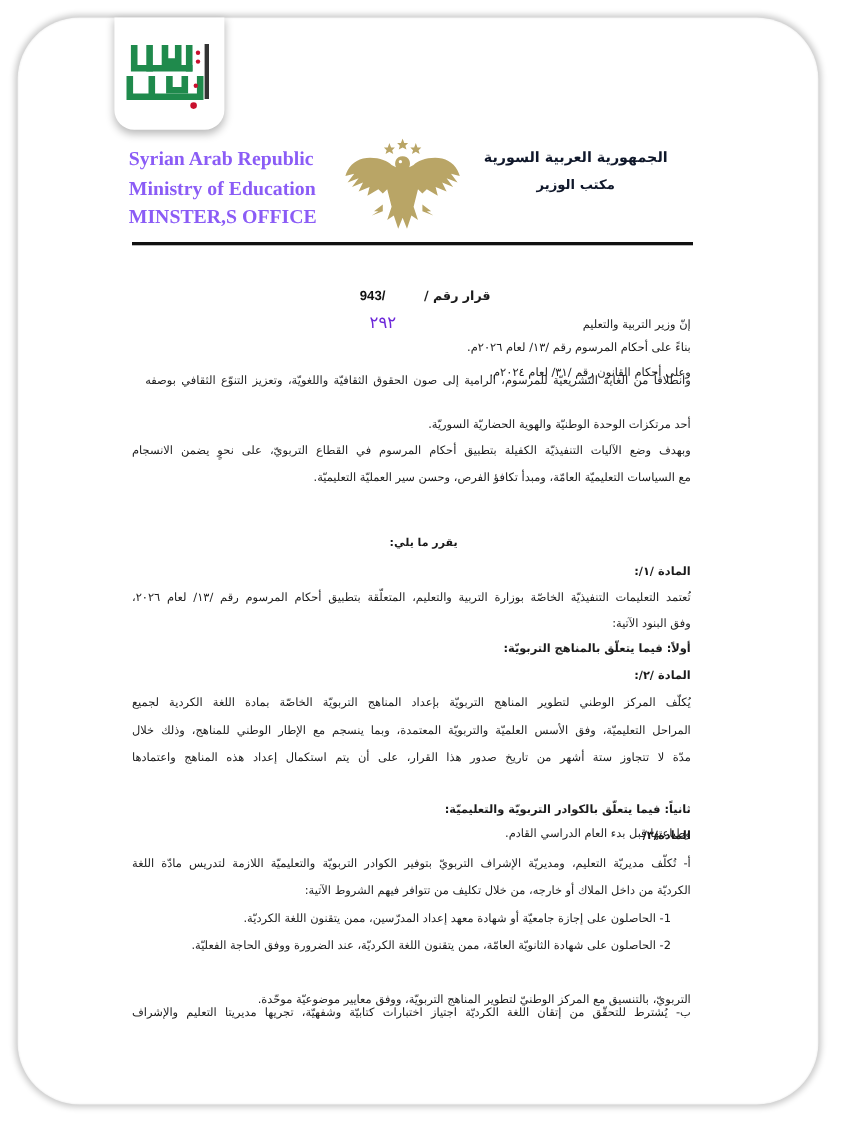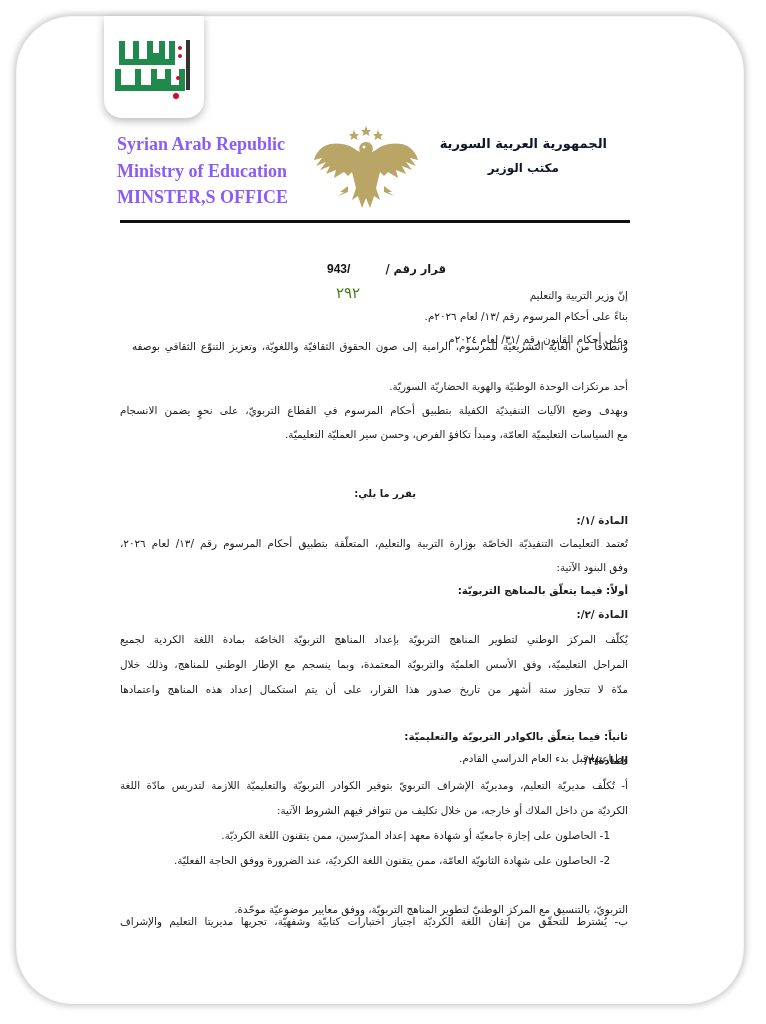--- a/index.html
+++ b/index.html
@@ -37,21 +37,21 @@
   }
   .line { position:absolute; right:0; white-space:nowrap; }
   .bold { font-weight:bold; }
   .justify { left:0; text-align:justify; text-align-last:justify; }
   .ref-num {
     position:absolute; left:327px; top:262px; font-family:"Liberation Sans", sans-serif;
     font-weight:bold; font-size:12px; color:#111; direction:ltr;
   }
   .hand-num {
     position:absolute; left:336px; top:284px; font-family:"DejaVu Sans", sans-serif;
-    font-size:15px; color:#4d7c0f; letter-spacing:3px; direction:rtl;
+    font-size:15px; color:#6d28d9; letter-spacing:3px; direction:rtl;
   }
 </style>
 </head>
 <body>
 
 <div class="frame"></div>
 
 <div class="logo-tab">
   <svg viewBox="0 0 84 70">
     <g fill="none" stroke="#1f8a4c" stroke-width="6" stroke-linecap="square">

